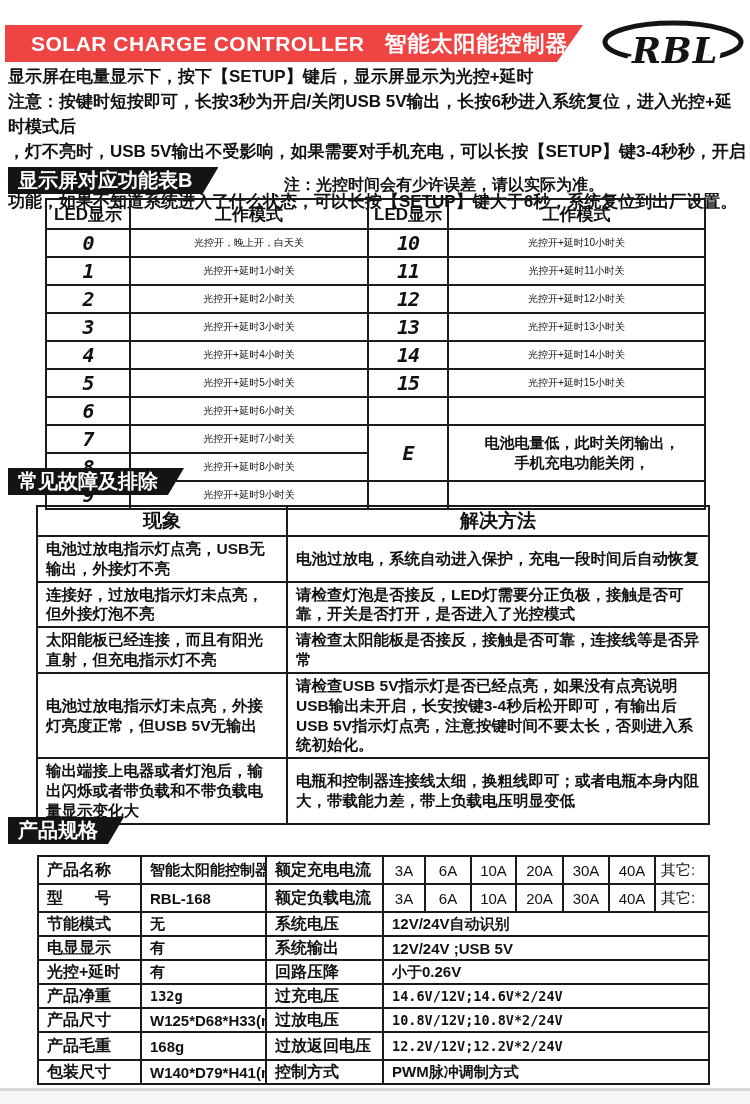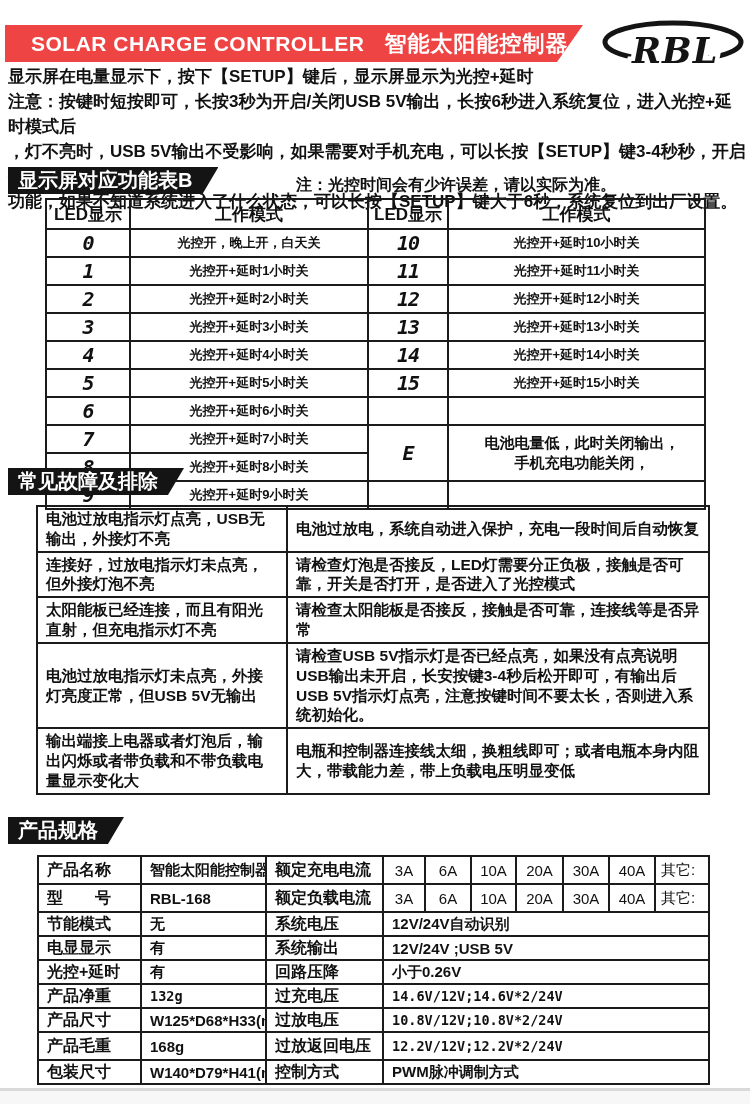--- a/index.html
+++ b/index.html
@@ -42,21 +42,21 @@
   td,th{border:2px solid #1b1b1b;overflow:hidden;}
 
   
   .led-table{left:45px;top:198px;width:659px;}
   .led-table th{height:26px;font-size:17px;font-weight:bold;text-align:center;}
   .led-table td{height:21px;text-align:center;}
   .led-digit{
     font-family:"DejaVu Sans Mono",monospace;font-style:italic;font-weight:bold;
     font-size:20px;letter-spacing:-1px;
   }
-  .led-mode{font-size:13px;font-weight:bold;}
+  .led-mode{font-size:10px;font-weight:normal;}
   .led-desc{font-size:15px;font-weight:bold;text-align:left;padding-left:12px;line-height:1.35;}
 
   
   .fault-table{left:36px;top:505px;width:672px;}
   .fault-table th{height:24px;font-size:19px;font-weight:bold;text-align:center;}
   .fault-table td{font-size:15.5px;font-weight:bold;line-height:1.28;padding:2px 8px;vertical-align:middle;text-align:left;}
 
   
   .spec-table{left:37px;top:855px;width:671px;}
   .spec-table td{font-size:15px;font-weight:bold;padding:0 0 0 8px;white-space:nowrap;}
@@ -85,21 +85,21 @@
   <div>显示屏在电量显示下，按下【SETUP】键后，显示屏显示为光控+延时</div>
   <div>注意：按键时短按即可，长按3秒为开启/关闭USB 5V输出，长按6秒进入系统复位，进入光控+延时模式后</div>
   <div>，灯不亮时，USB 5V输出不受影响，如果需要对手机充电，可以长按【SETUP】键3-4秒秒，开启手机充电</div>
   <div>功能，如果不知道系统进入了什么状态，可以长按【SETUP】键大于6秒，系统复位到出厂设置。</div>
 </div>
 
 <div class="abs sec" style="left:8px;top:167px;height:30px;">
   <div class="sec-box" style="font-size:20px;">显示屏对应功能表B</div>
   <div class="sec-stripe"></div>
 </div>
-<span class="abs sec-note" style="left:296px;top:175px;font-family:Liberation Serif, serif;">注：光控时间会有少许误差，请以实际为准。</span>
+<span class="abs sec-note" style="left:284px;top:175px;font-family:Liberation Serif, serif;">注：光控时间会有少许误差，请以实际为准。</span>
 
 <table class="abs led-table">
   <colgroup>
       <col style="width:84px">
       <col style="width:238px">
       <col style="width:80px">
       <col style="width:257px">
     </colgroup>
   <tbody>
       <tr>
@@ -176,20 +176,24 @@
   <div class="sec-box" style="font-size:20px;">常见故障及排除</div>
   <div class="sec-stripe"></div>
 </div>
 
 <table class="abs fault-table">
   <colgroup>
       <col style="width:250px">
       <col style="width:422px">
     </colgroup>
   <tbody>
+      <tr>
+    <th>现象</th>
+    <th>解决方法</th>
+  </tr>
   <tr style="height:40px">
     <td>电池过放电指示灯点亮，USB无输出，外接灯不亮</td>
     <td>电池过放电，系统自动进入保护，充电一段时间后自动恢复</td>
   </tr>
   <tr style="height:38px">
     <td>连接好，过放电指示灯未点亮，但外接灯泡不亮</td>
     <td>请检查灯泡是否接反，LED灯需要分正负极，接触是否可靠，开关是否打开，是否进入了光控模式</td>
   </tr>
   <tr style="height:38px">
     <td>太阳能板已经连接，而且有阳光直射，但充电指示灯不亮</td>

